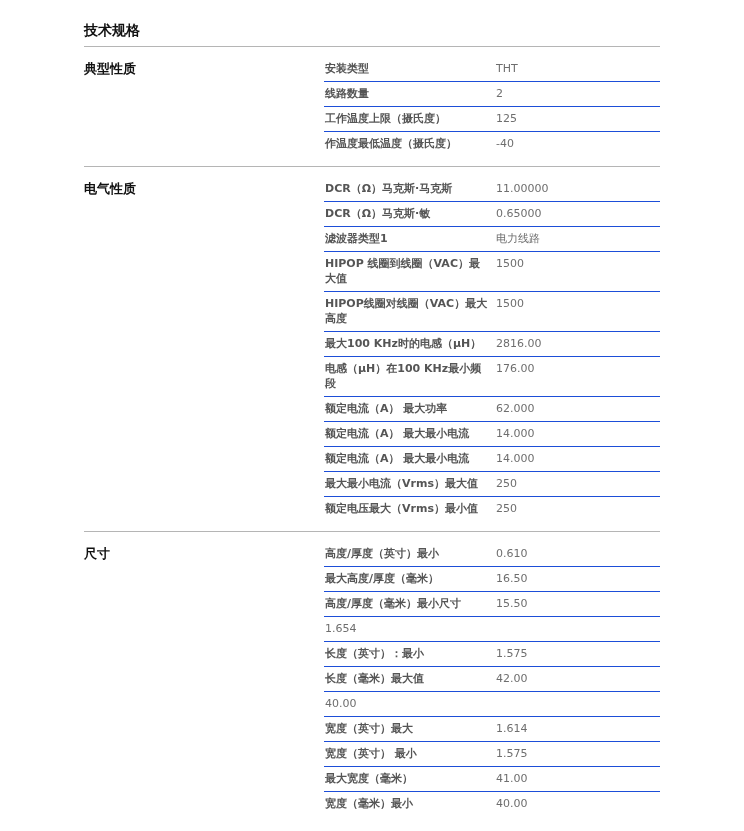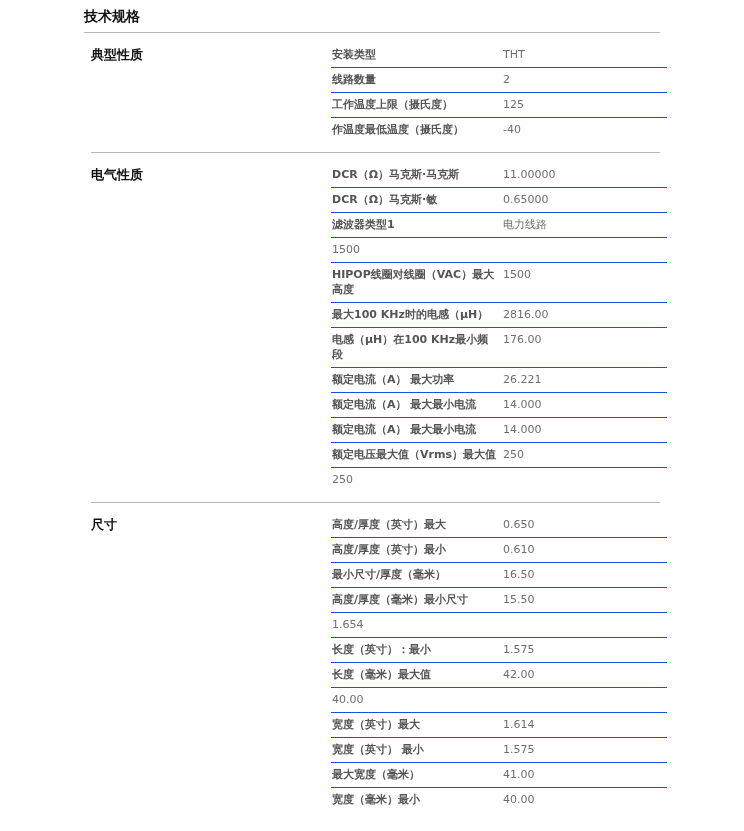--- a/index.html
+++ b/index.html
@@ -19,31 +19,30 @@
       position: absolute;
       left: 84px;
       top: 0;
       width: 576px;
     }
     .page-title {
       font-size: 14px;
       font-weight: bold;
       color: #111111;
       margin: 0;
-      padding-top: 7px;
+      padding-top: 21px;
       height: 25px;
       line-height: 18px;
       border-bottom: 1px solid #b5b5b5;
       box-sizing: content-box;
     }
     .section {
       position: relative;
       display: flex;
       border-bottom: 1px solid #b5b5b5;
-      margin-left: 7px;
     }
     .section:last-of-type {
       border-bottom: none;
     }
     .section-title {
       width: 240px;
       flex: 0 0 240px;
       font-size: 13px;
       font-weight: bold;
       color: #111111;
@@ -120,69 +119,67 @@
       </div>
       <div class="row">
         <div class="row-label">DCR（Ω）马克斯·敏</div>
         <div class="row-value">0.65000</div>
       </div>
       <div class="row">
         <div class="row-label">滤波器类型1</div>
         <div class="row-value">电力线路</div>
       </div>
       <div class="row">
+        <div class="row-label">HIPOP 线圈到线圈（VAC）最大值</div>
         <div class="row-value">1500</div>
       </div>
       <div class="row">
         <div class="row-label">HIPOP线圈对线圈（VAC）最大高度</div>
         <div class="row-value">1500</div>
       </div>
       <div class="row">
         <div class="row-label">最大100 KHz时的电感（μH）</div>
         <div class="row-value">2816.00</div>
       </div>
       <div class="row">
         <div class="row-label">电感（μH）在100 KHz最小频段</div>
         <div class="row-value">176.00</div>
       </div>
       <div class="row">
         <div class="row-label">额定电流（A） 最大功率</div>
-        <div class="row-value">26.221</div>
+        <div class="row-value">62.000</div>
       </div>
       <div class="row">
         <div class="row-label">额定电流（A） 最大最小电流</div>
         <div class="row-value">14.000</div>
       </div>
       <div class="row">
         <div class="row-label">额定电流（A） 最大最小电流</div>
         <div class="row-value">14.000</div>
       </div>
       <div class="row">
-        <div class="row-label">额定电压最大值（Vrms）最大值</div>
+        <div class="row-label">最大最小电流（Vrms）最大值</div>
         <div class="row-value">250</div>
       </div>
       <div class="row">
+        <div class="row-label">额定电压最大（Vrms）最小值</div>
         <div class="row-value">250</div>
       </div>
     </div>
   </div>
 
   <div class="section">
     <div class="section-title">尺寸</div>
     <div class="rows">
       <div class="row">
-        <div class="row-label">高度/厚度（英寸）最大</div>
-        <div class="row-value">0.650</div>
-      </div>
-      <div class="row">
         <div class="row-label">高度/厚度（英寸）最小</div>
         <div class="row-value">0.610</div>
       </div>
       <div class="row">
-        <div class="row-label">最小尺寸/厚度（毫米）</div>
+        <div class="row-label">最大高度/厚度（毫米）</div>
         <div class="row-value">16.50</div>
       </div>
       <div class="row">
         <div class="row-label">高度/厚度（毫米）最小尺寸</div>
         <div class="row-value">15.50</div>
       </div>
       <div class="row">
         <div class="row-value">1.654</div>
       </div>
       <div class="row">

